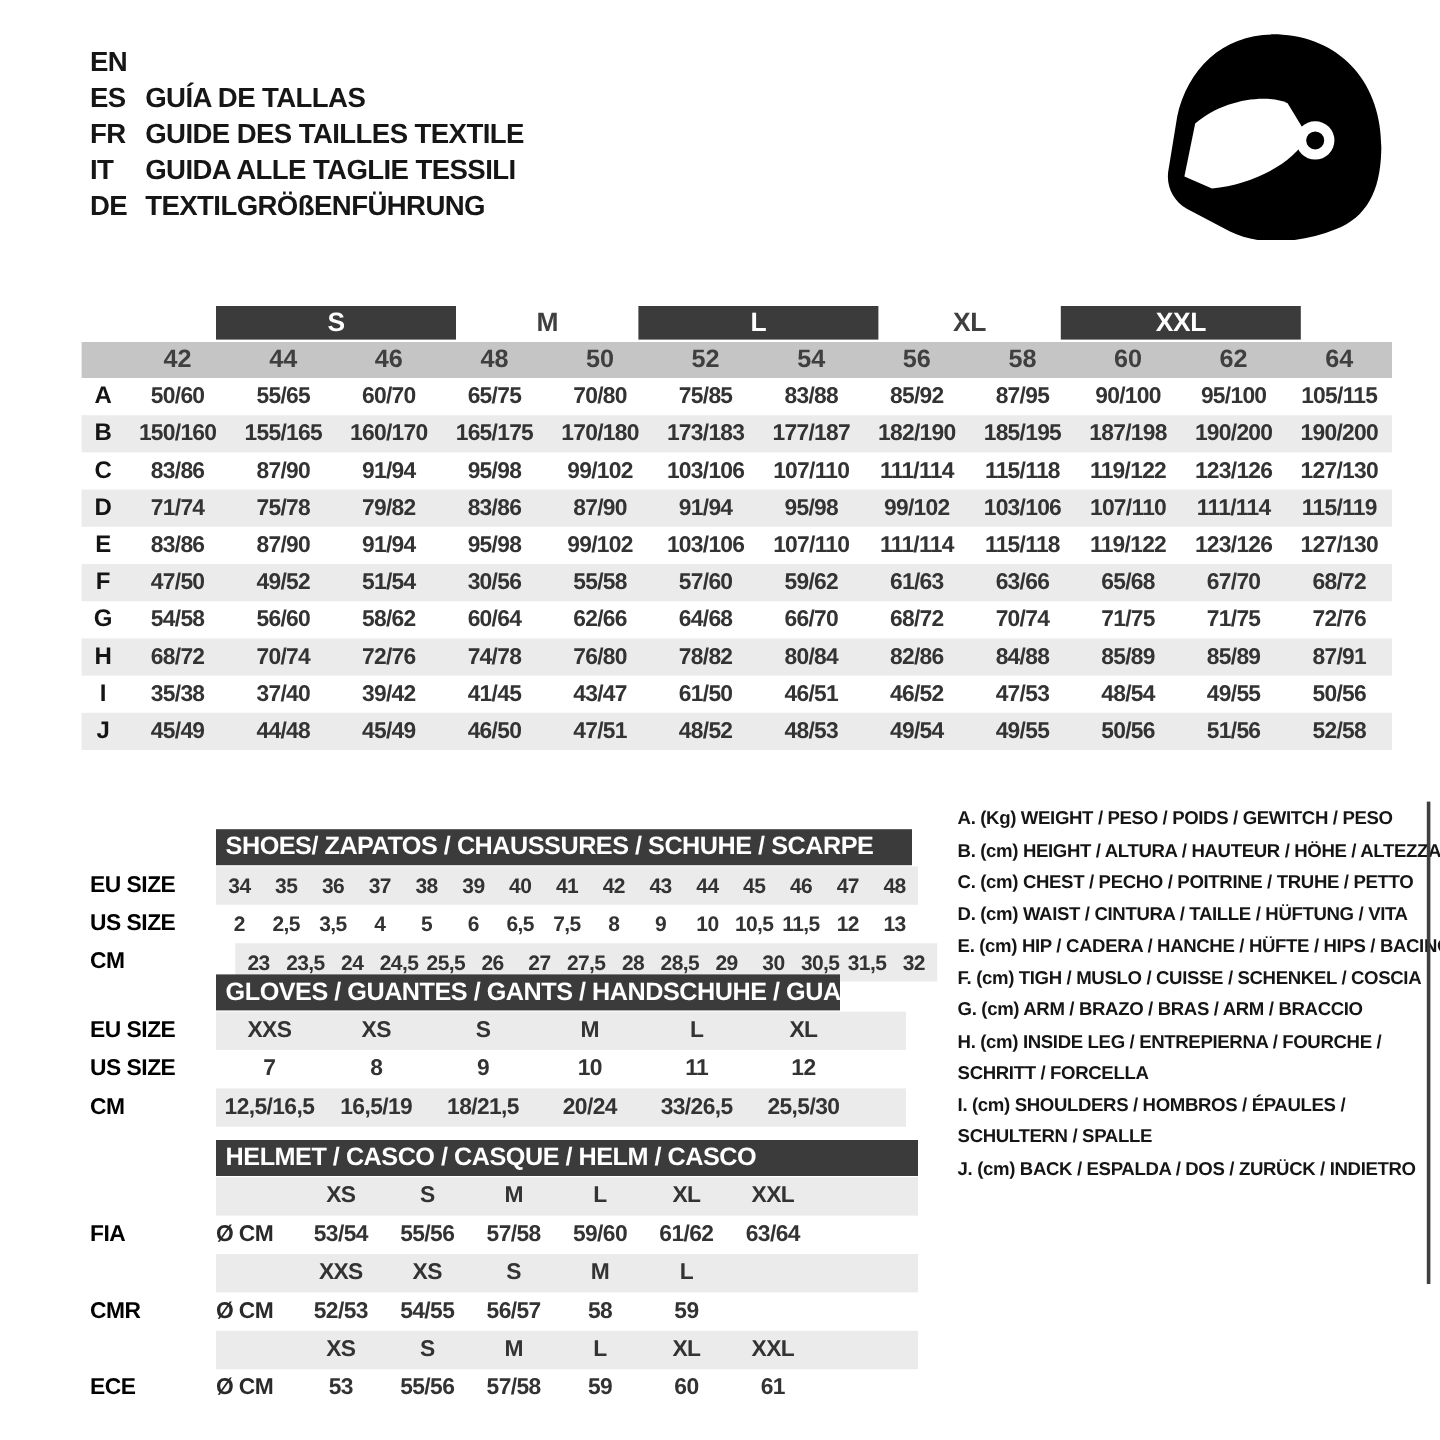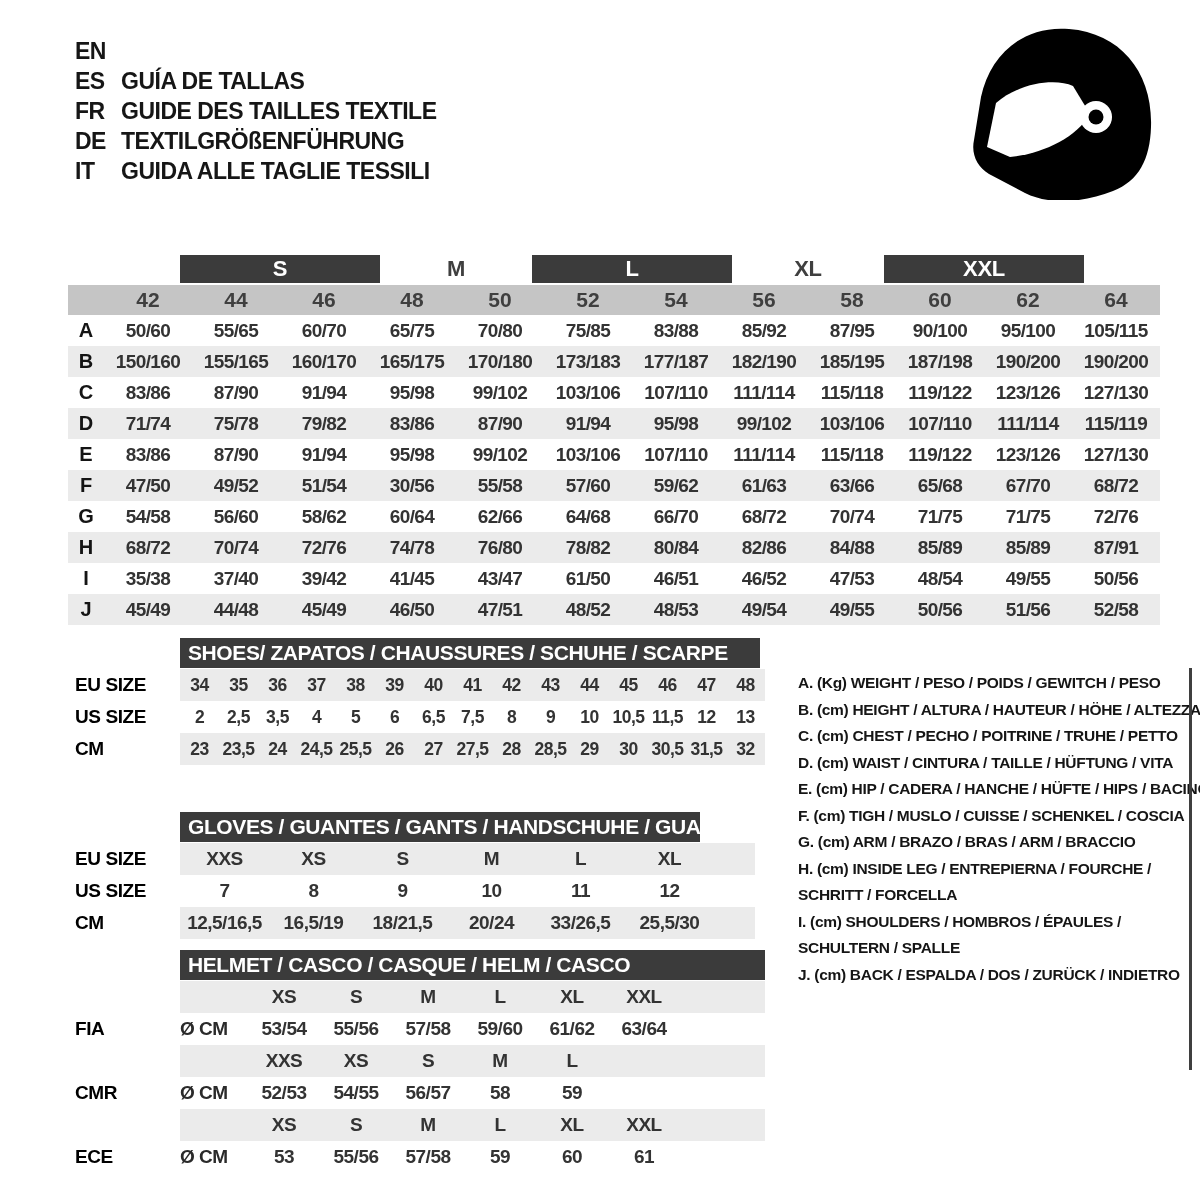--- a/index.html
+++ b/index.html
@@ -64,26 +64,26 @@
       </div>
       <div class="lang-row">
         <div class="lang-code">ES</div>
         <div class="lang-title">GUÍA DE TALLAS</div>
       </div>
       <div class="lang-row">
         <div class="lang-code">FR</div>
         <div class="lang-title">GUIDE DES TAILLES TEXTILE</div>
       </div>
       <div class="lang-row">
+        <div class="lang-code">IT</div>
+        <div class="lang-title">GUIDA ALLE TAGLIE TESSILI</div>
+      </div>
+      <div class="lang-row">
         <div class="lang-code">DE</div>
         <div class="lang-title">TEXTILGRÖßENFÜHRUNG</div>
-      </div>
-      <div class="lang-row">
-        <div class="lang-code">IT</div>
-        <div class="lang-title">GUIDA ALLE TAGLIE TESSILI</div>
       </div>
     </div>
 
   <svg class="helmet-svg" width="200" height="175" viewBox="0 0 200 175" aria-hidden="true">
     <path fill="#000" d="M104 4 C 156 8 188 48 186 102 C 185 134 174 156 148 166 C 118 178 84 180 60 168 L 24 149 C 12 142 6 129 9 115 L 16 72 C 25 30 58 0 104 4 Z"></path>
     <path fill="#fff" d="M22 122 L 31 78 C 54 58 90 53 108 61 L 125 89 C 111 113 77 129 45 132 Z"></path>
     <circle cx="131" cy="92" r="16" fill="#fff"></circle>
     <circle cx="131" cy="92" r="7.5" fill="#000"></circle>
   </svg>
 
@@ -257,21 +257,21 @@
           <div class="vcell">48/53</div>
           <div class="vcell">49/54</div>
           <div class="vcell">49/55</div>
           <div class="vcell">50/56</div>
           <div class="vcell">51/56</div>
           <div class="vcell">52/58</div>
         </div>
       </div>
   </div>
 
-  <div class="sub" style="top:638px">
+  <div class="sub" style="top:691px">
     <div class="sub-title-row">
       <div class="sub-title-spacer"></div>
       <div class="title-bar shoes-title">SHOES/ ZAPATOS / CHAUSSURES / SCHUHE / SCARPE</div>
     </div>
     <div id="shoesRows">
         <div class="sub-row">
           <div class="sub-label">EU SIZE</div>
           <div class="sub-body stripe-bg" style="width: 585px;">
             <div class="sub-grid cols15" style="width: 515px;">
               <div class="scell">34</div>
@@ -309,21 +309,21 @@
               <div class="scell">10</div>
               <div class="scell">10,5</div>
               <div class="scell">11,5</div>
               <div class="scell">12</div>
               <div class="scell">13</div>
             </div>
           </div>
         </div>
         <div class="sub-row">
           <div class="sub-label">CM</div>
-          <div class="sub-body stripe-bg" style="width: 585px;">
+          <div class="sub-body stripe-bg" style="width: 585px; margin-left: 16px;">
             <div class="sub-grid cols15" style="width: 585px;">
               <div class="scell">23</div>
               <div class="scell">23,5</div>
               <div class="scell">24</div>
               <div class="scell">24,5</div>
               <div class="scell">25,5</div>
               <div class="scell">26</div>
               <div class="scell">27</div>
               <div class="scell">27,5</div>
               <div class="scell">28</div>

